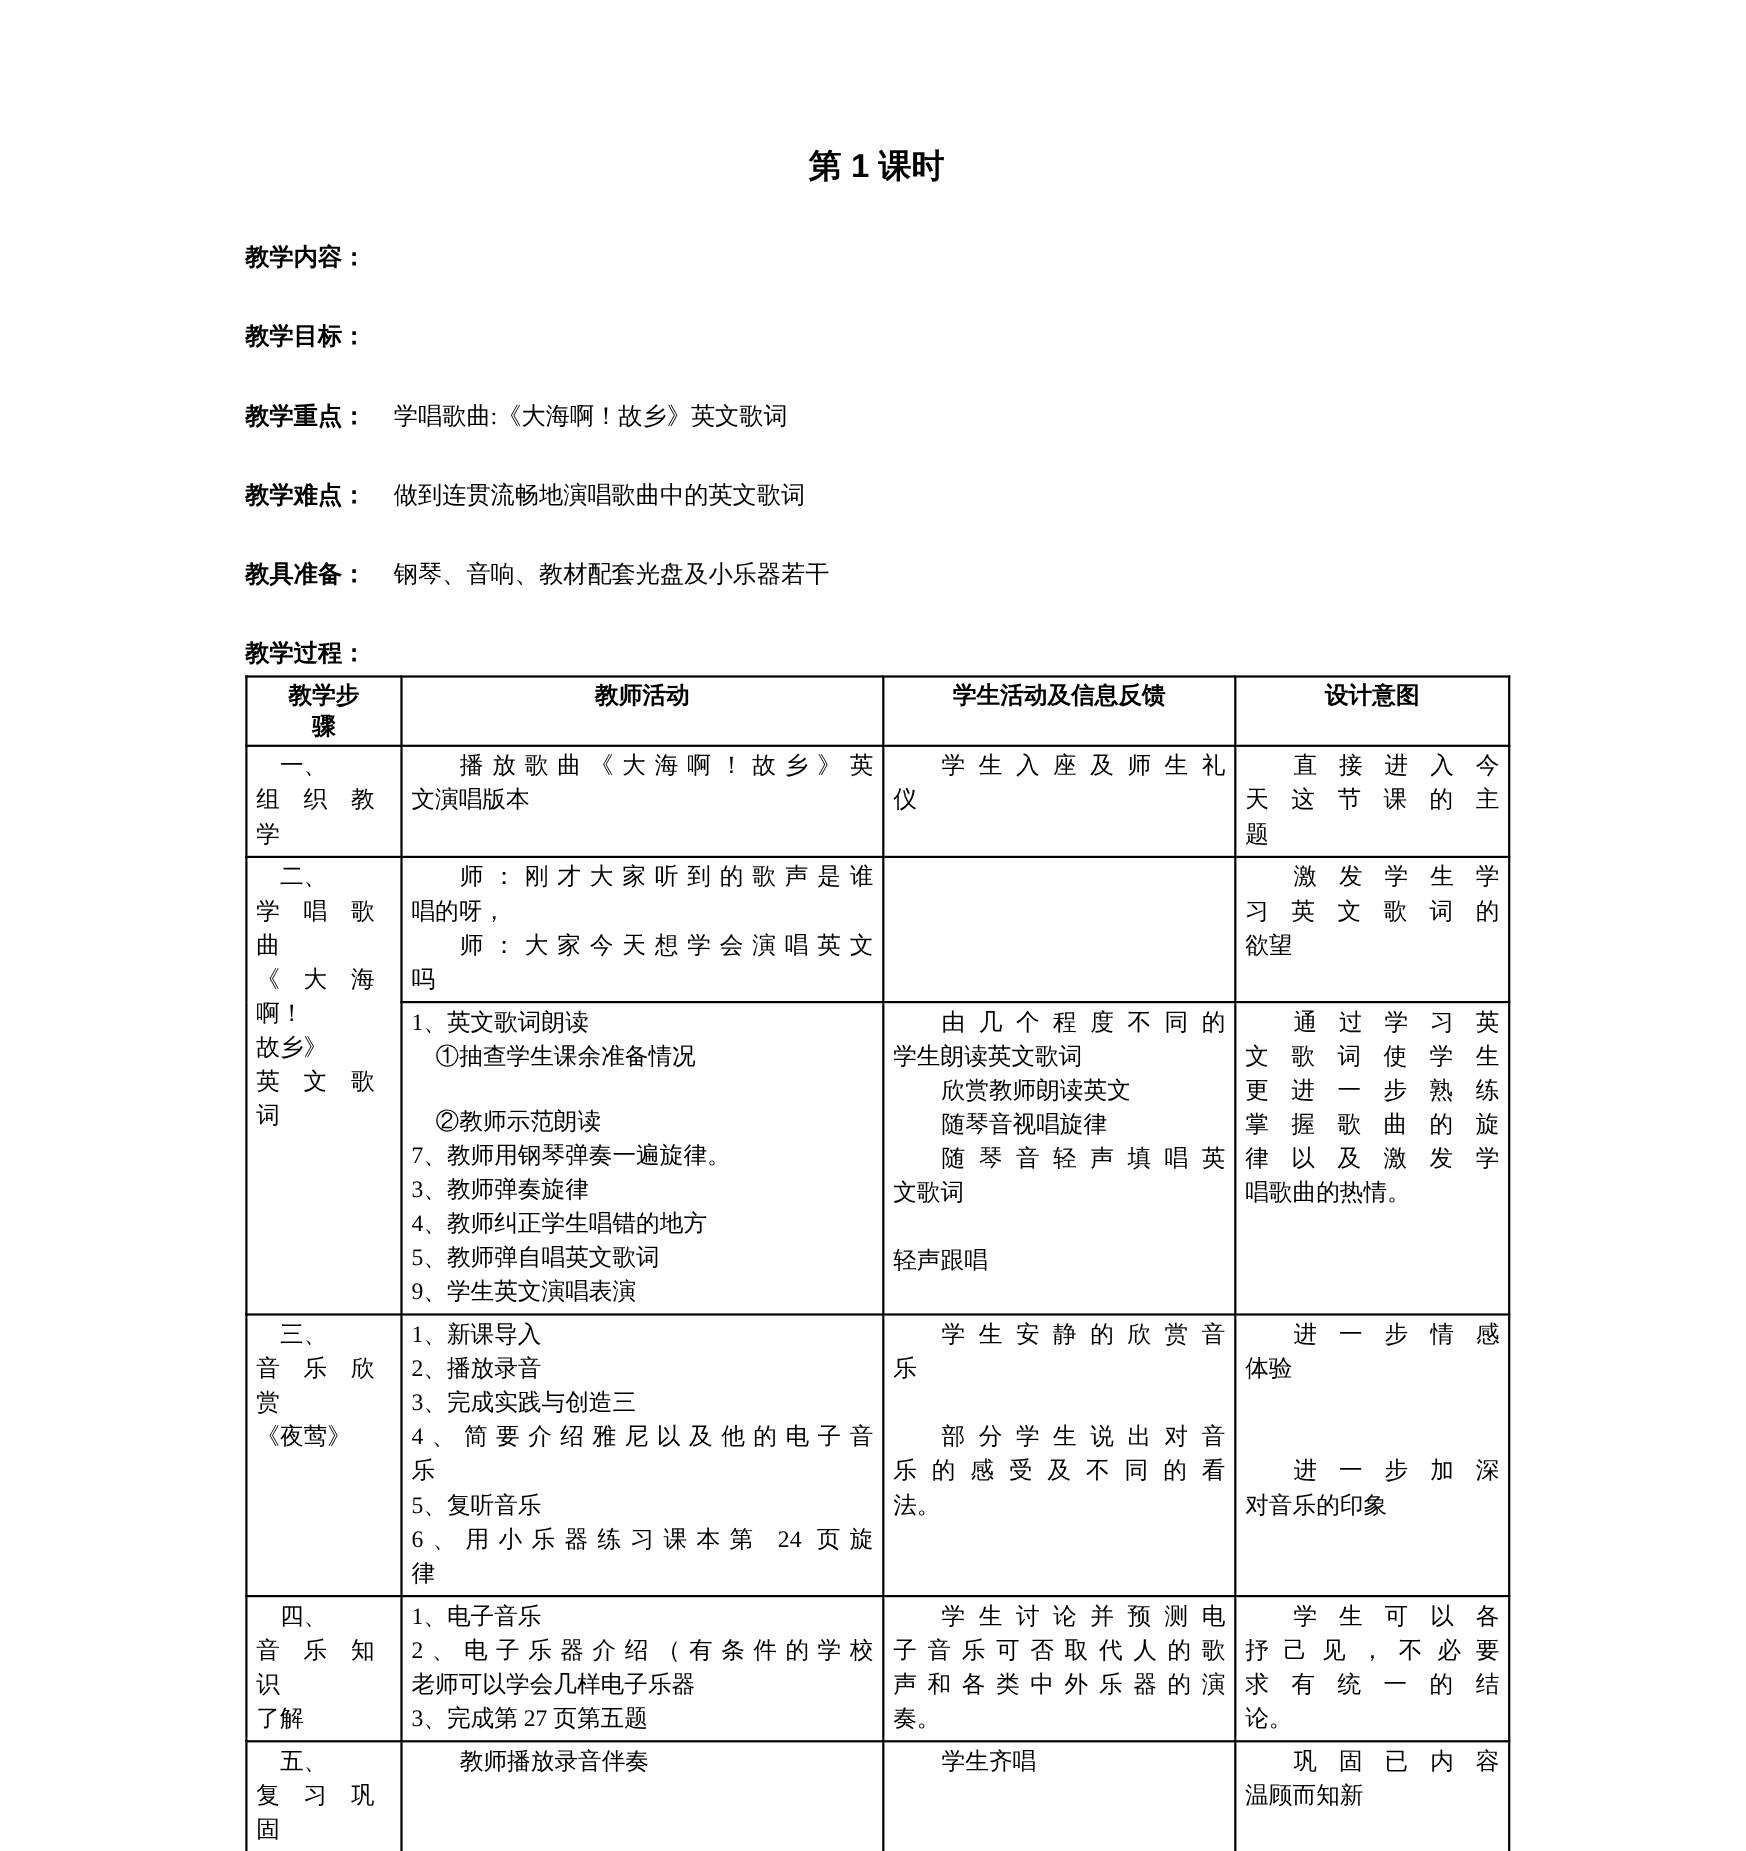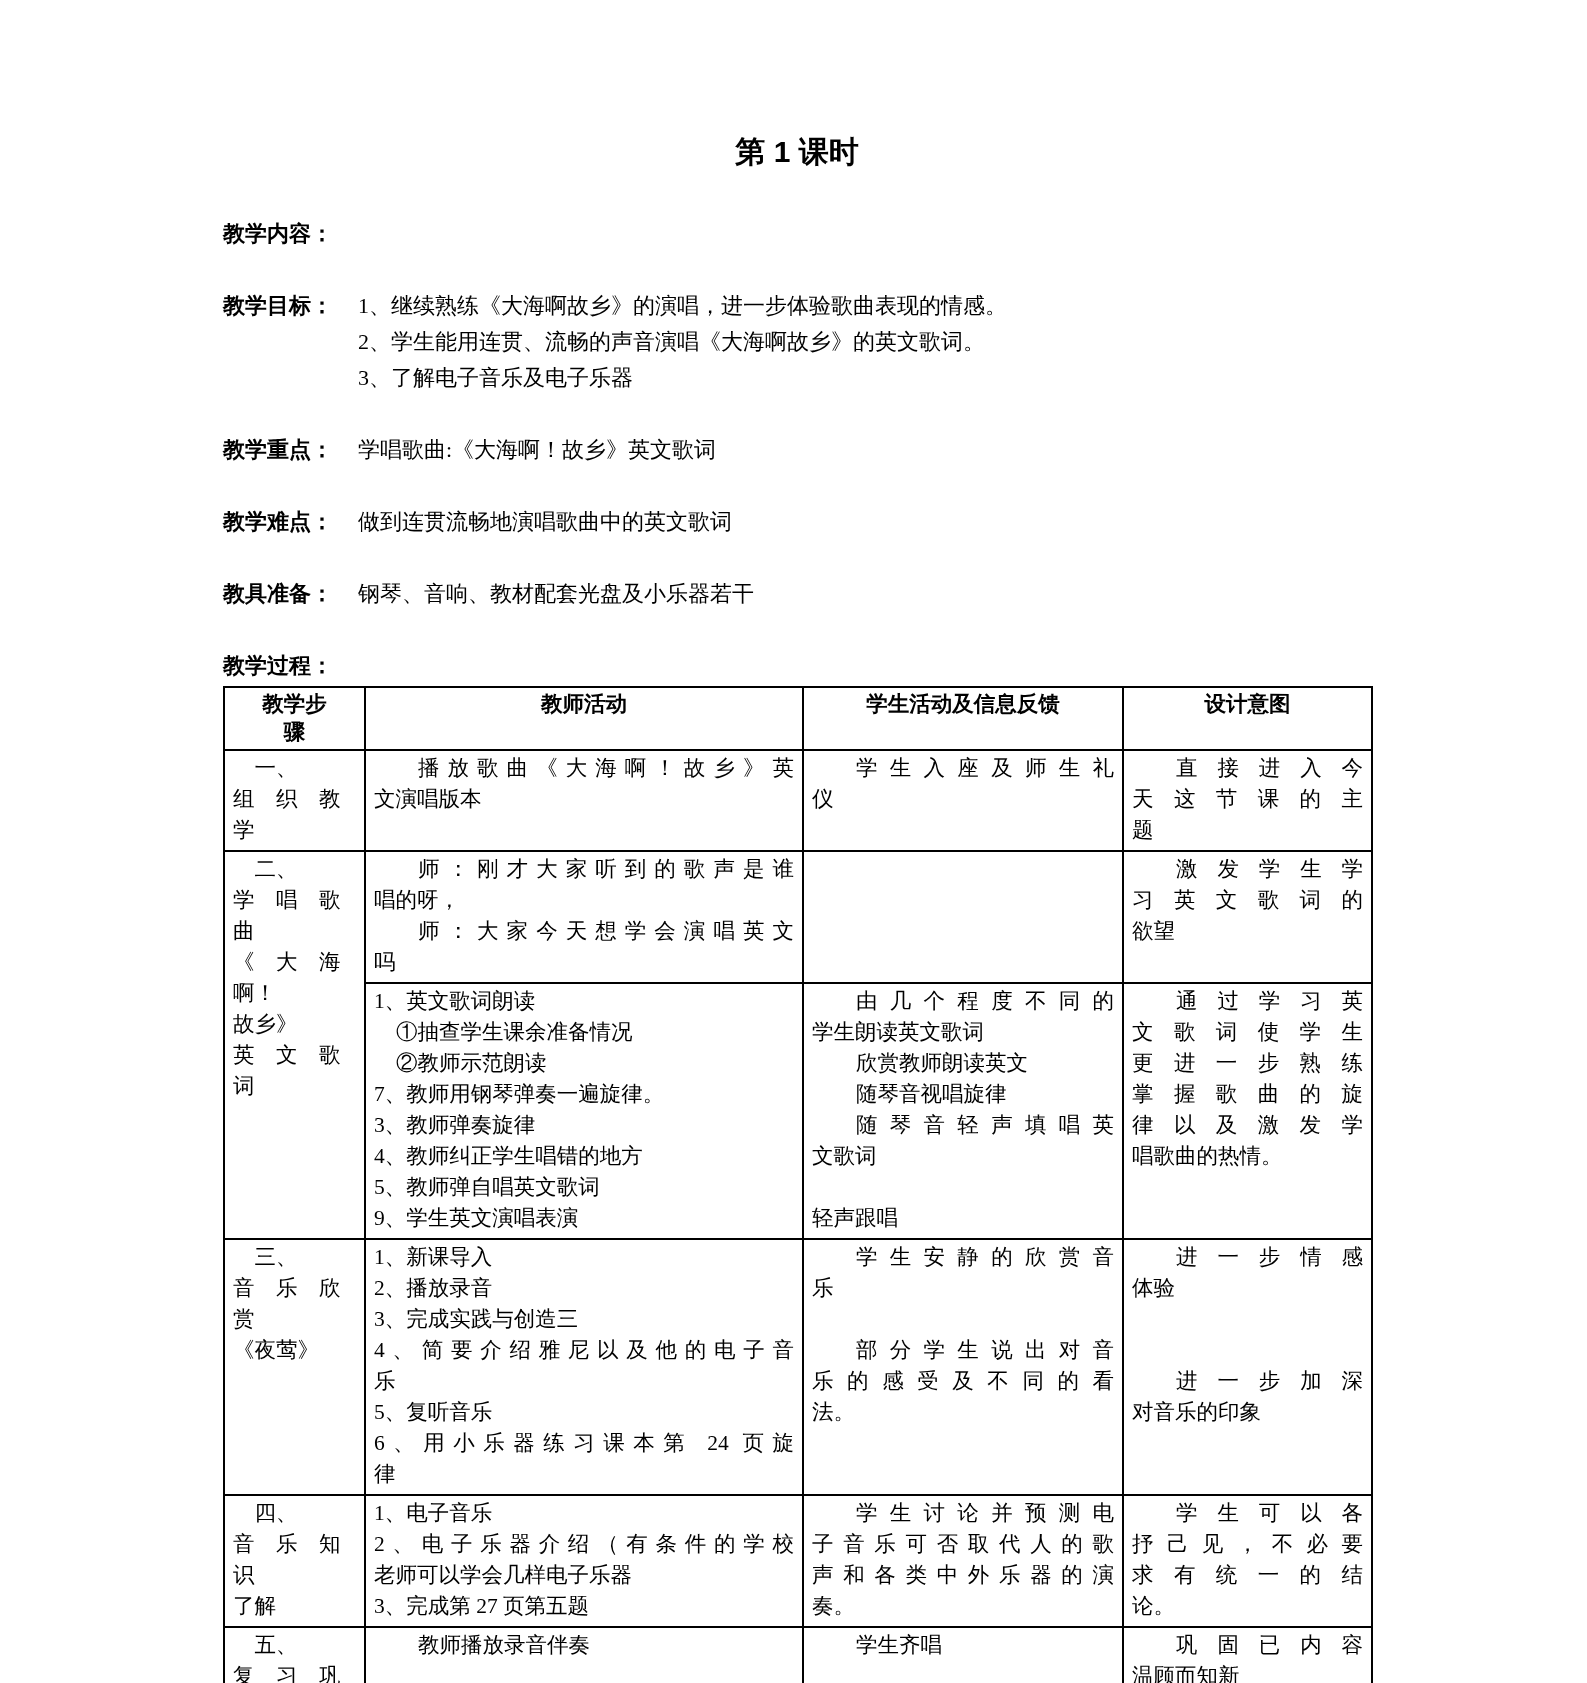--- a/index.html
+++ b/index.html
@@ -64,25 +64,20 @@
 
 <div class="doc">
   <div class="title">第 1 课时</div>
 
   <div class="meta" id="meta">
       <div class="meta-row">
         <div class="meta-label">教学内容：</div>
       </div>
       <div class="meta-row">
         <div class="meta-label">教学目标：</div>
-        <div class="meta-body">
-          <div class="mln">1、继续熟练《大海啊故乡》的演唱，进一步体验歌曲表现的情感。</div>
-          <div class="mln">2、学生能用连贯、流畅的声音演唱《大海啊故乡》的英文歌词。</div>
-          <div class="mln">3、了解电子音乐及电子乐器</div>
-        </div>
       </div>
       <div class="meta-row">
         <div class="meta-label">教学重点：</div>
         <div class="meta-body">
           <div class="mln">学唱歌曲:《大海啊！故乡》英文歌词</div>
         </div>
       </div>
       <div class="meta-row">
         <div class="meta-label">教学难点：</div>
         <div class="meta-body">
@@ -172,21 +167,21 @@
         </tr>
         <tr>
           <td>
             <div class="para">
               <div class="ln">1、英文歌词朗读</div>
             </div>
             <div class="para">
               <div class="ln" style="padding-left: 22px;">①抽查学生课余准备情况</div>
             </div>
             <div class="para">
-              <div class="ln" style="padding-left: 22px;">②教师示范朗读</div>
+              <div class="ln" style="padding-left: 22px; margin-top: 28px;">②教师示范朗读</div>
             </div>
             <div class="para">
               <div class="ln">7、教师用钢琴弹奏一遍旋律。</div>
             </div>
             <div class="para">
               <div class="ln">3、教师弹奏旋律</div>
             </div>
             <div class="para">
               <div class="ln">4、教师纠正学生唱错的地方</div>
             </div>

